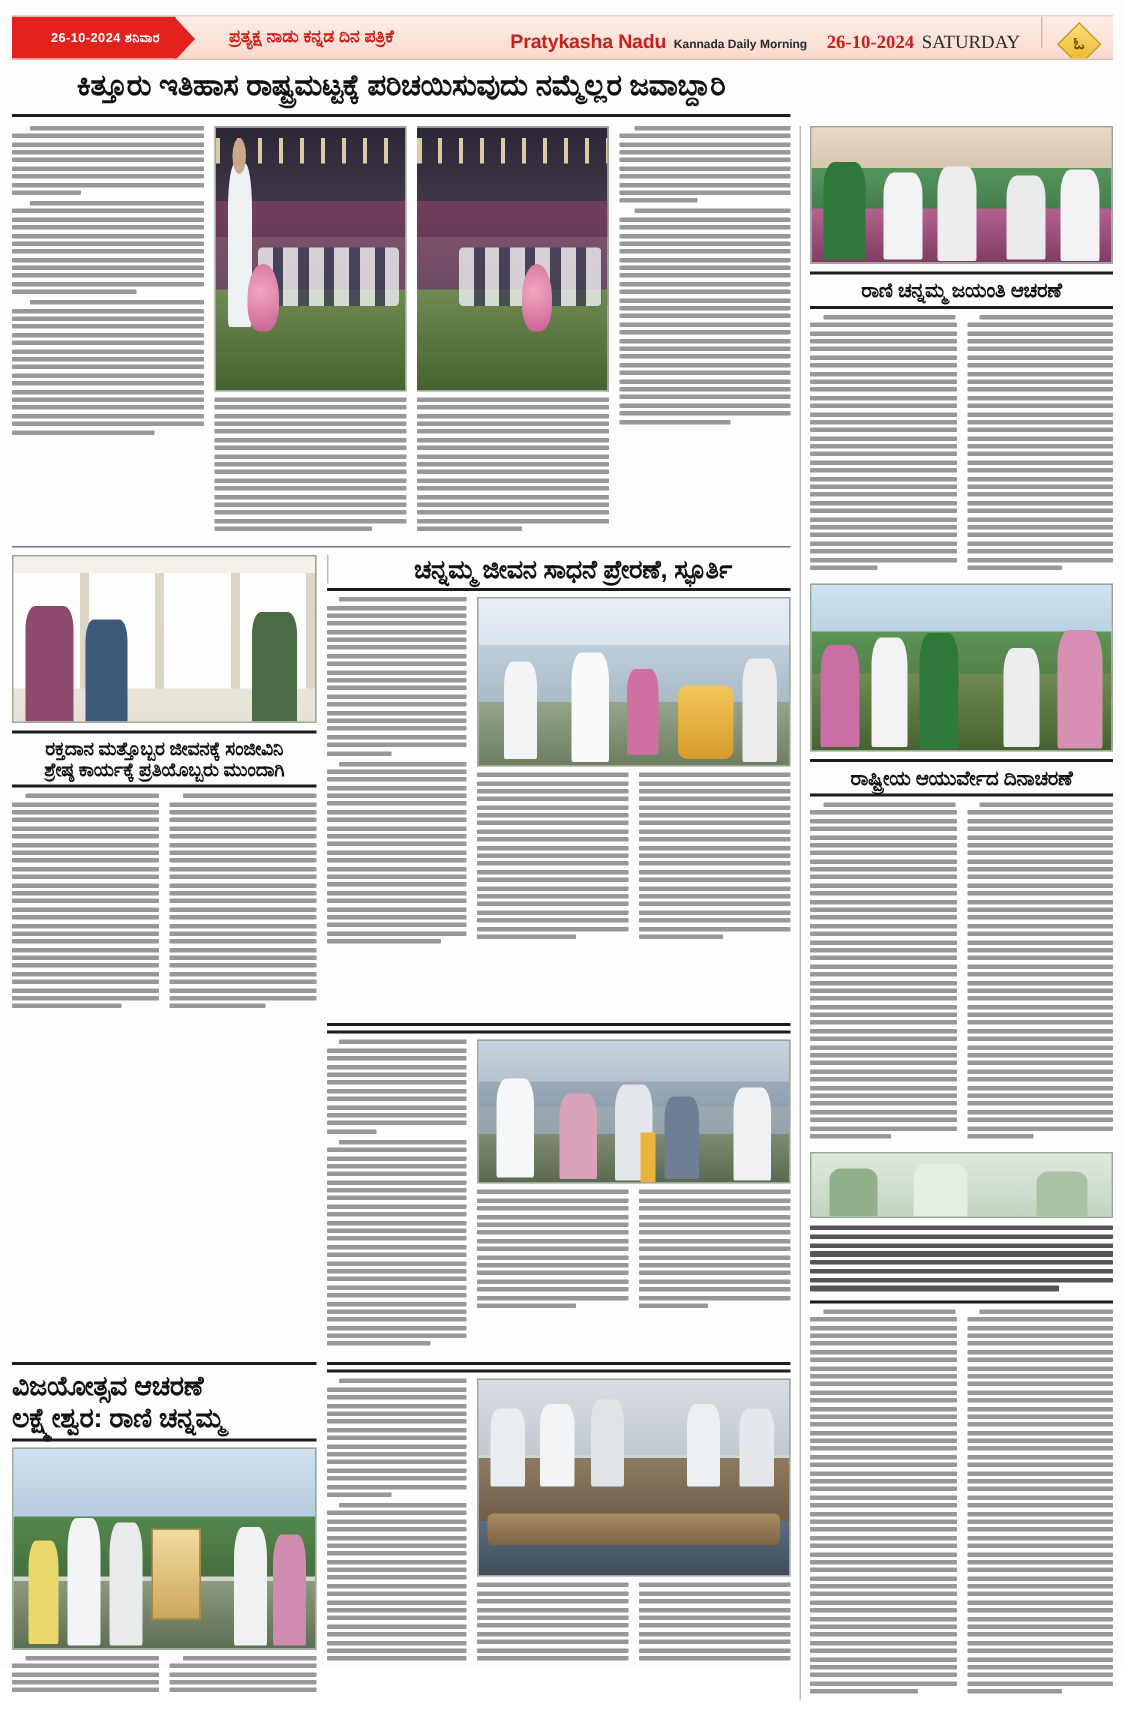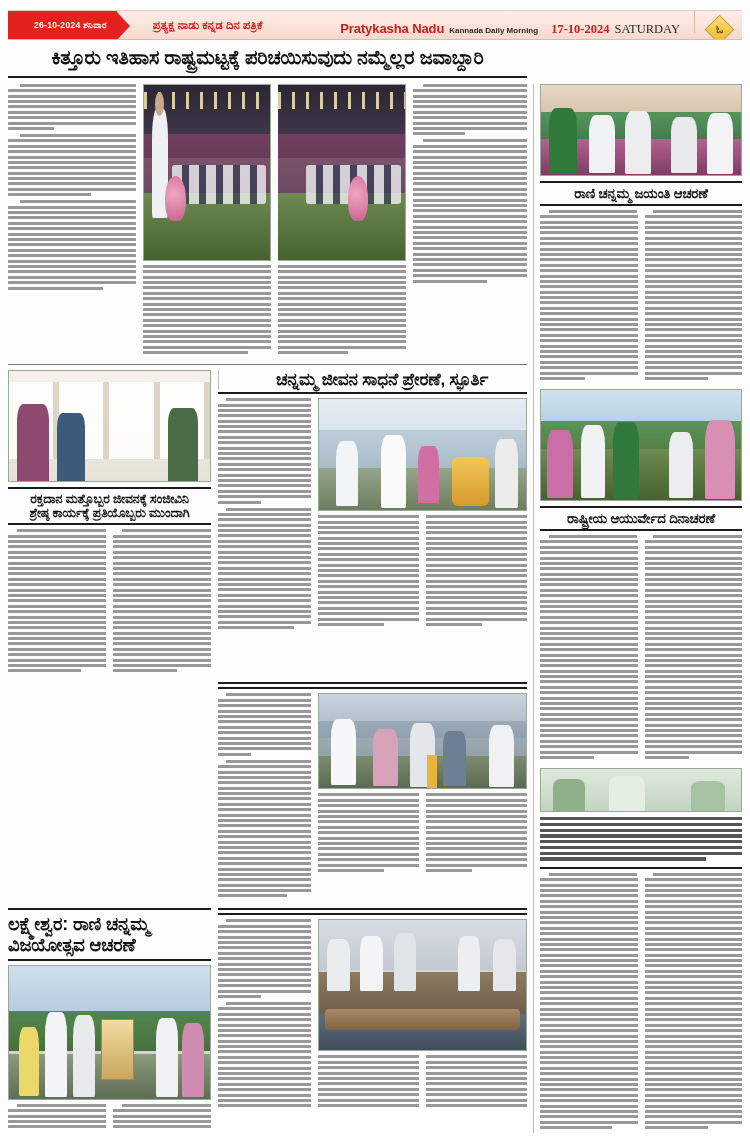--- a/index.html
+++ b/index.html
@@ -147,21 +147,21 @@
 <body>
 
 <div class="page">
 
   <div class="masthead">
     <div class="mh-datetab">26-10-2024 ಶನಿವಾರ</div>
     <div class="mh-kannada">ಪ್ರತ್ಯಕ್ಷ ನಾಡು ಕನ್ನಡ ದಿನ ಪತ್ರಿಕೆ</div>
     <div class="mh-right">
       <span class="mh-title-en">Pratykasha Nadu</span>
       <span class="mh-sub-en">Kannada Daily Morning</span>
-      <span class="mh-date-en">17-10-2024</span>
+      <span class="mh-date-en">26-10-2024</span>
       <span class="mh-day-en">SATURDAY</span>
       <span class="mh-sep"></span>
       <span class="mh-logo">
           <span>ಓ</span>
         </span>
     </div>
   </div>
 
   <div style="display:flex; gap:6px; margin-top:5px;">
     <div style="flex:0 0 519px;">
@@ -642,22 +642,22 @@
                 </div>
               </div>
             </div>
           </div>
         </div>
       </div>
 
       <div style="display:flex; gap:7px; margin-top:5px;">
         <div style="flex:0 0 203px;">
           <div class="sec-rule" style="margin:2px 0 4px;"></div>
+          <div class="hl" style="font-size:18px; text-align:left;">ವಿಜಯೋತ್ಸವ ಆಚರಣೆ</div>
           <div class="hl" style="font-size:18px; text-align:left;">ಲಕ್ಷ್ಮೇಶ್ವರ: ರಾಣಿ ಚನ್ನಮ್ಮ</div>
-          <div class="hl" style="font-size:18px; text-align:left;">ವಿಜಯೋತ್ಸವ ಆಚರಣೆ</div>
           <div class="sec-rule" style="margin:4px 0 4px;"></div>
 
           <div class="photo ph-flag" style="height:135px;">
             <div class="sky"></div>
               <div class="stage"></div>
               <div class="crowd"></div>
             <div style="position:absolute;left:5%;bottom:2%;width:10%;height:52%;background:#ead96a;border-radius:26% 26% 4% 4%;"></div>
             <div style="position:absolute;left:18%;bottom:1%;width:11%;height:64%;background:#f3f4f6;border-radius:26% 26% 4% 4%;"></div>
             <div style="position:absolute;left:32%;bottom:1%;width:11%;height:62%;background:#e8eaec;border-radius:26% 26% 4% 4%;"></div>
             <div style="position:absolute;left:46%;bottom:14%;width:16%;height:46%;background:linear-gradient(#f1dca0,#cba75c);border:1px solid #a98a45;"></div>

